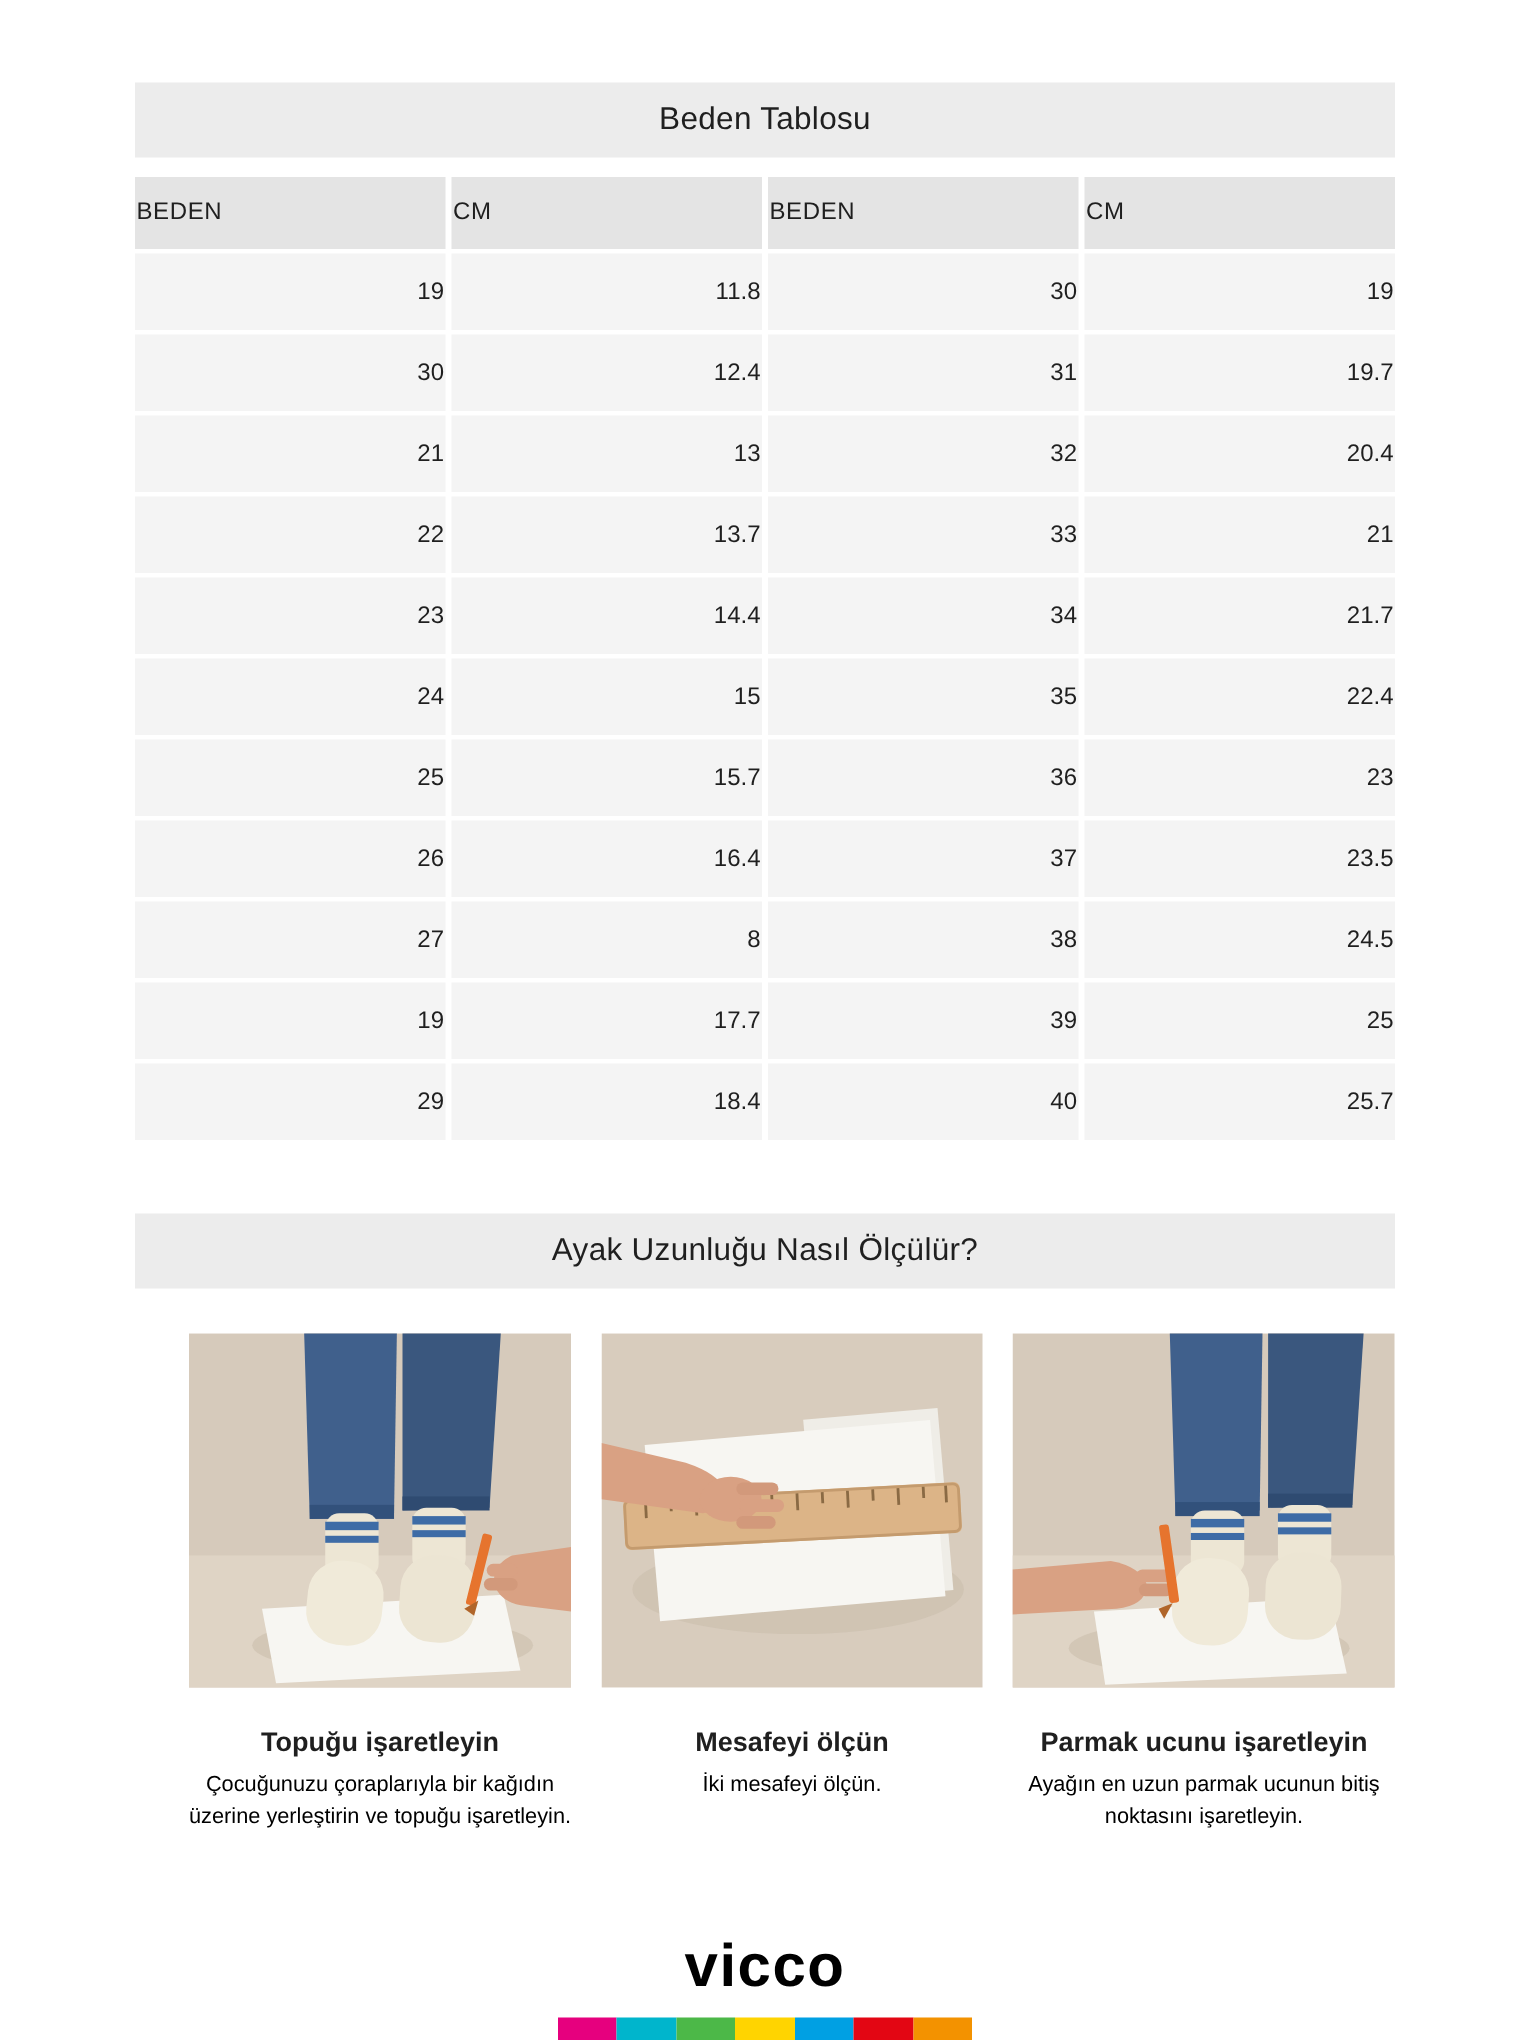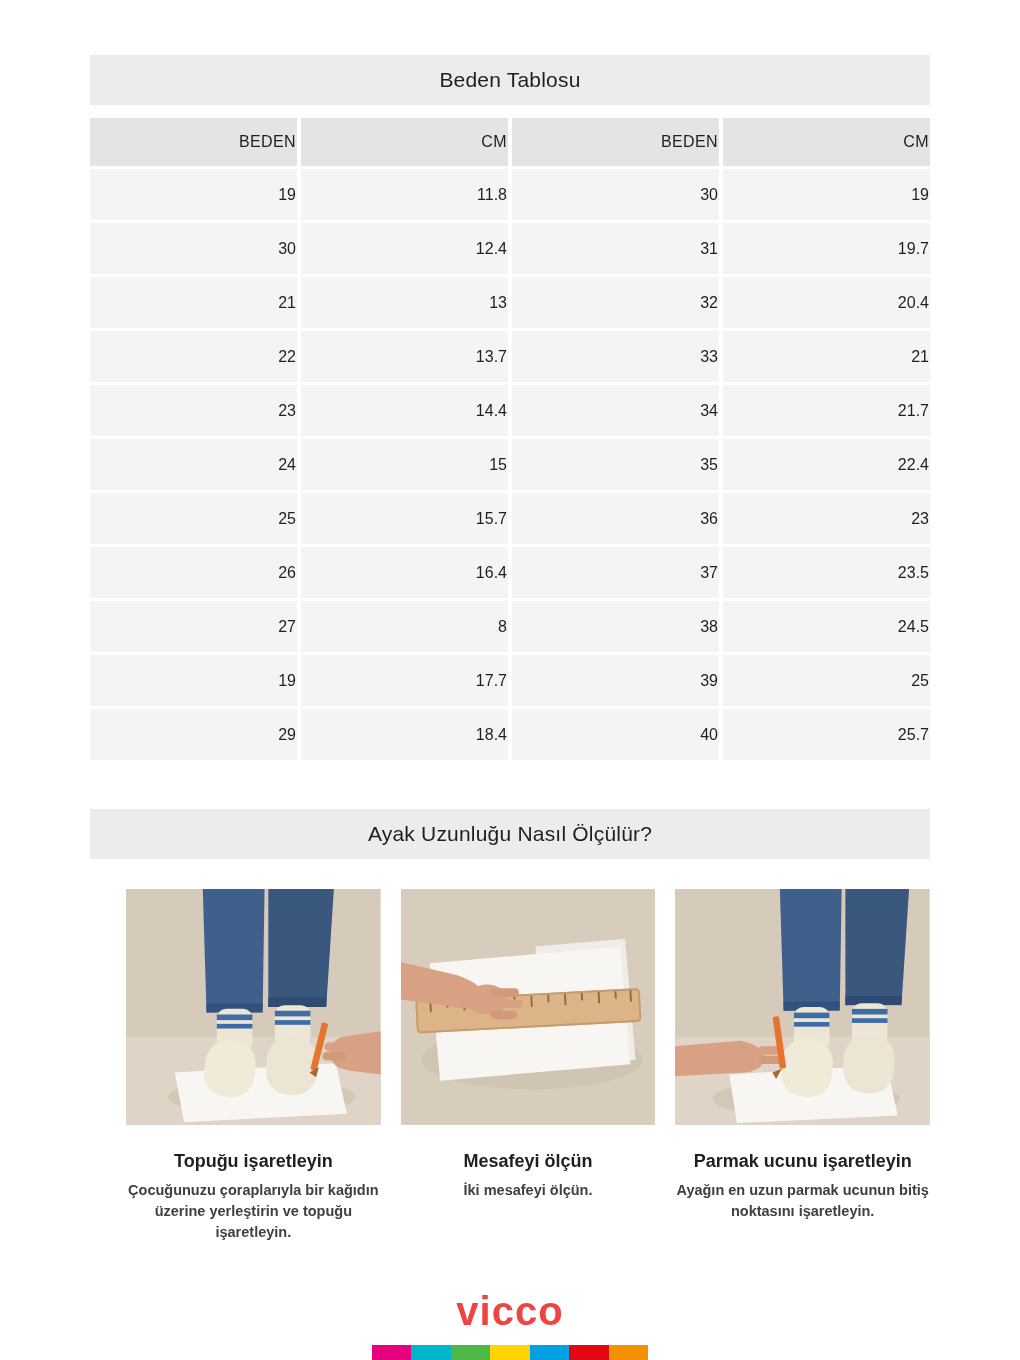--- a/index.html
+++ b/index.html
@@ -6,32 +6,32 @@
   html, body { margin: 0; padding: 0; background: #ffffff; }
   body { font-family: "Liberation Sans", sans-serif; color: #1f1f1f; }
   .page { position: relative; width: 1020px; height: 1360px; background: #fff; overflow: hidden; margin: 0 auto; }
   .content { width: 840px; margin: 0 auto; padding-top: 55px; }
 
   .banner { background: #ececec; height: 50px; display: flex; align-items: center; justify-content: center; }
   .banner span { font-size: 21px; font-weight: normal; letter-spacing: 0.2px; }
 
   .table-wrap { margin: 10px -4px 0 -4px; }
   table.size-table { width: 100%; border-collapse: separate; border-spacing: 4px 3px; table-layout: fixed; }
-  table.size-table th { background: #e4e4e4; height: 48px; font-weight: normal; font-size: 16px; letter-spacing: 0.4px; text-align: right; }
+  table.size-table th { background: #e4e4e4; height: 48px; font-weight: normal; font-size: 16px; letter-spacing: 0.4px; text-align: left; }
   table.size-table td { background: #f4f4f4; height: 51px; font-size: 16px; text-align: right; }
 
   .banner2 { margin-top: 46px; }
 
   .steps { display: flex; gap: 20px; margin-top: 22px; padding-left: 36px; }
   .step { flex: 1; text-align: center; }
   .step svg { display: block; width: 100%; height: 252px; }
   .step-heading { margin-top: 18px; font-size: 18px; font-weight: bold; }
-  .step-desc { margin: 8px auto 0 auto; max-width: 272px; font-size: 14.5px; line-height: 1.45; color: #404040; font-weight: bold; }
-
-  .brand { position: absolute; bottom: 26px; left: 0; right: 0; text-align: center; font-size: 40px; font-weight: bold; letter-spacing: 1px; color: #ef4444; }
+  .step-desc { margin: 8px auto 0 auto; max-width: 272px; font-size: 14.5px; line-height: 1.45; color: #000000; }
+
+  .brand { position: absolute; bottom: 26px; left: 0; right: 0; text-align: center; font-size: 40px; font-weight: bold; letter-spacing: 1px; color: #000000; }
   .rainbow { position: absolute; bottom: 0; left: 50%; transform: translateX(-50%); width: 276px; height: 15px; display: flex; }
   .rainbow-seg { flex: 1; height: 100%; }
 </style>
 </head>
 <body>
 
 <div class="page">
   <div class="content">
 
     <div class="banner">

